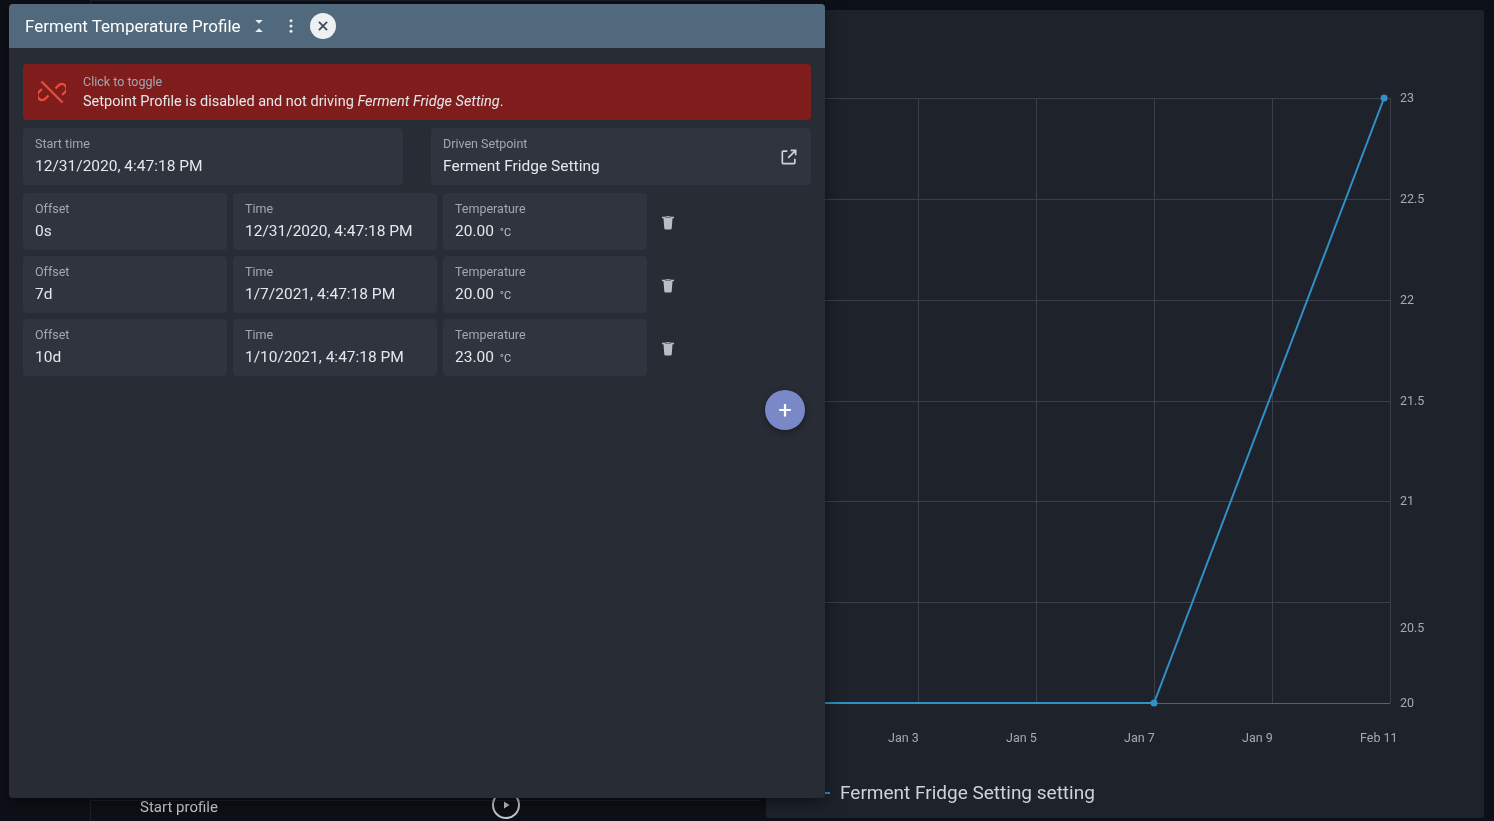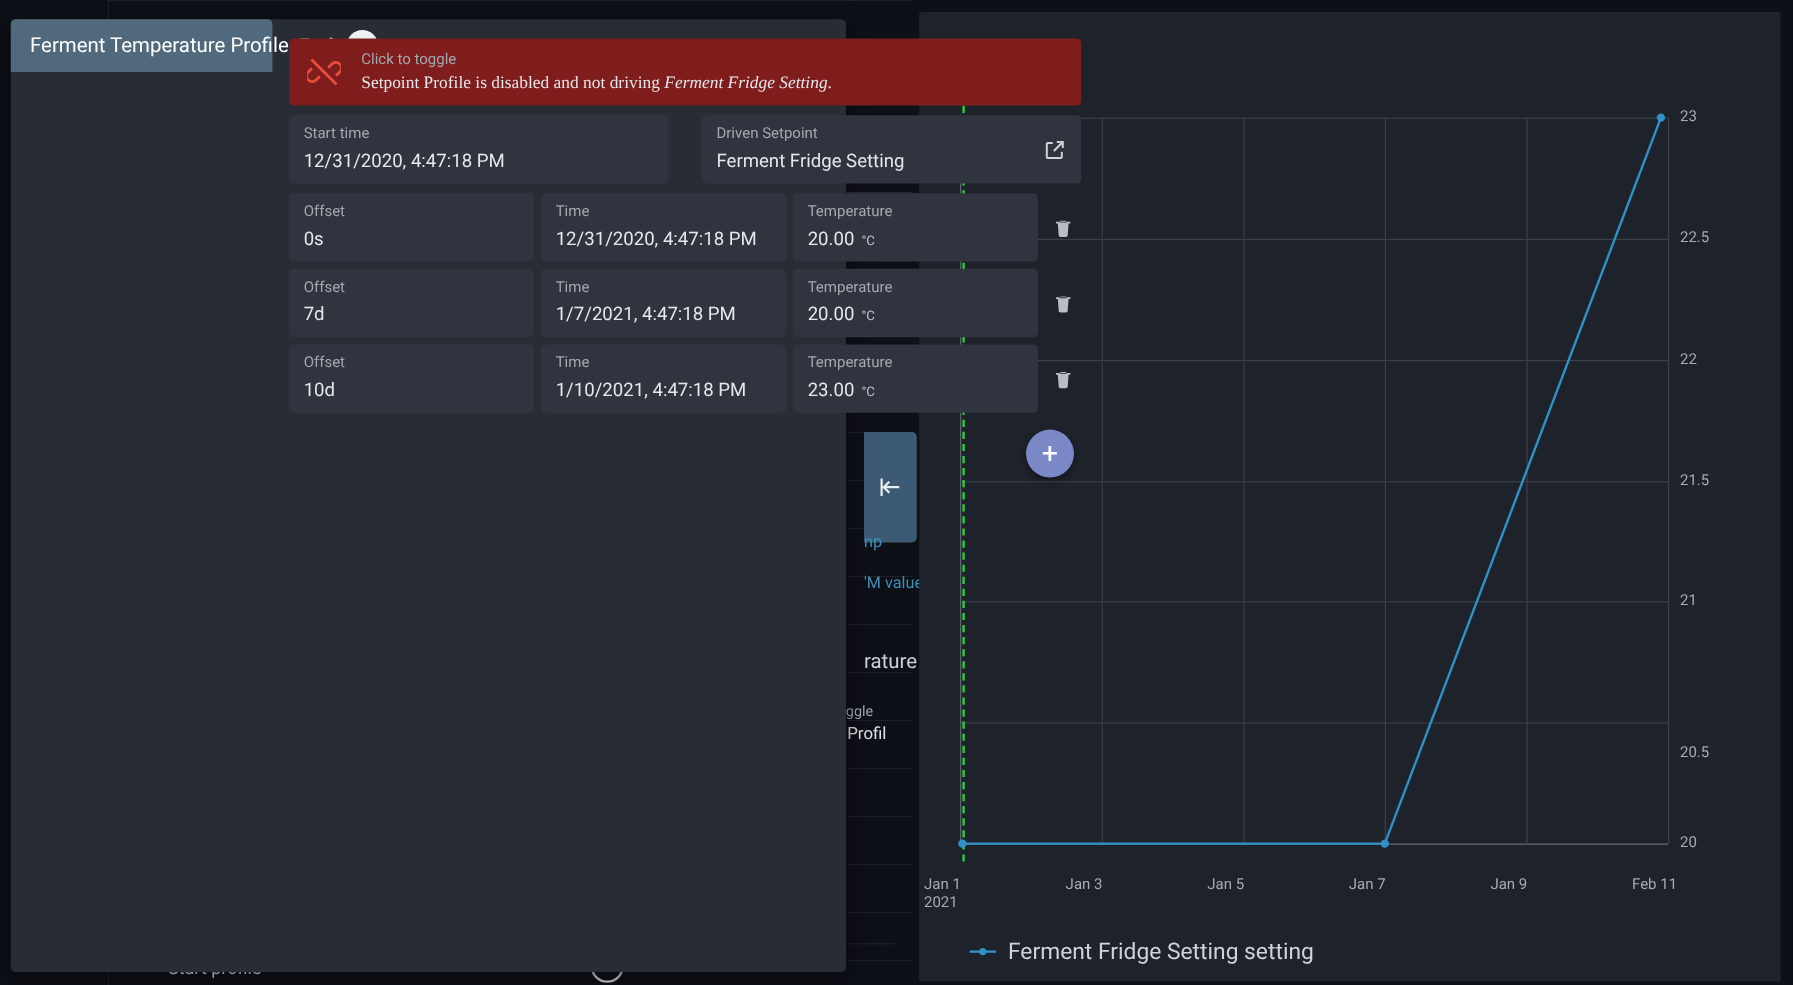--- a/index.html
+++ b/index.html
@@ -47,23 +47,23 @@
     border-top:1px solid #1d2128;
   }
   .bg-start-row .play {
     position:absolute; left:396px; top:4px; width:28px; height:28px;
     border-radius:50%; border:2px solid #c4c9cf; display:flex;align-items:center;justify-content:center;
   }
   .bg-num { position:absolute; color:#a0a6ad; font-size:13px; }
 
   
   .dialog {
-    position:absolute; left:9px; top:16px; width:696px; height:794px;
+    position:absolute; left:9px; top:4px; width:816px; height:794px;
     background:#282c35; border-radius:4px; box-shadow:0 4px 18px rgba(0,0,0,.5);
-    display:flex; flex-direction:row;
+    display:flex; flex-direction:column;
   }
   .dlg-header {
     height:44px; background:#51697c; border-radius:4px 4px 0 0;
     display:flex; align-items:center; padding:0 10px 0 16px;
     color:#fff;
   }
   .dlg-title { font-size:17px; font-weight:400; flex:0 0 auto; }
   .dlg-sub { flex:1; text-align:right; font-style:italic; font-size:13.5px; color:#c9d3db; padding-right:6px;}
   .hdr-icon {
     width:28px; height:28px; display:flex; align-items:center; justify-content:center;
@@ -76,21 +76,21 @@
 
   .dlg-body { padding:16px 14px; display:flex; flex-direction:column; gap:8px; }
 
   .toggle-card {
     background:#7f1d1d; border-radius:4px; padding:10px 14px;
     display:flex; align-items:center; gap:16px; cursor:pointer;
   }
   .toggle-card .ic{ width:30px;height:30px;display:flex;align-items:center;justify-content:center;}
   .toggle-card .ic svg{width:28px;height:28px;}
   .toggle-txt .small{ font-size:12.5px; color:#a2a8af; margin-bottom:4px;}
-  .toggle-txt .big{ font-size:14.5px; color:#e5e7ea;font-family:Liberation Serif, serif;}
+  .toggle-txt .big{ font-size:14.5px; color:#e5e7ea;}
   .toggle-txt .big em{ font-style:italic;}
 
   .row2 { display:flex; gap:28px; }
   .field {
     background:#30343e; border-radius:4px; padding:8px 12px 10px 12px; flex:1;
     display:flex; flex-direction:column; justify-content:center; min-height:56px;
     position:relative;
   }
   .field .lab { font-size:12.5px; color:#a2a8af; margin-bottom:6px;}
   .field .val { font-size:15.5px; color:#e5e7ea;}

